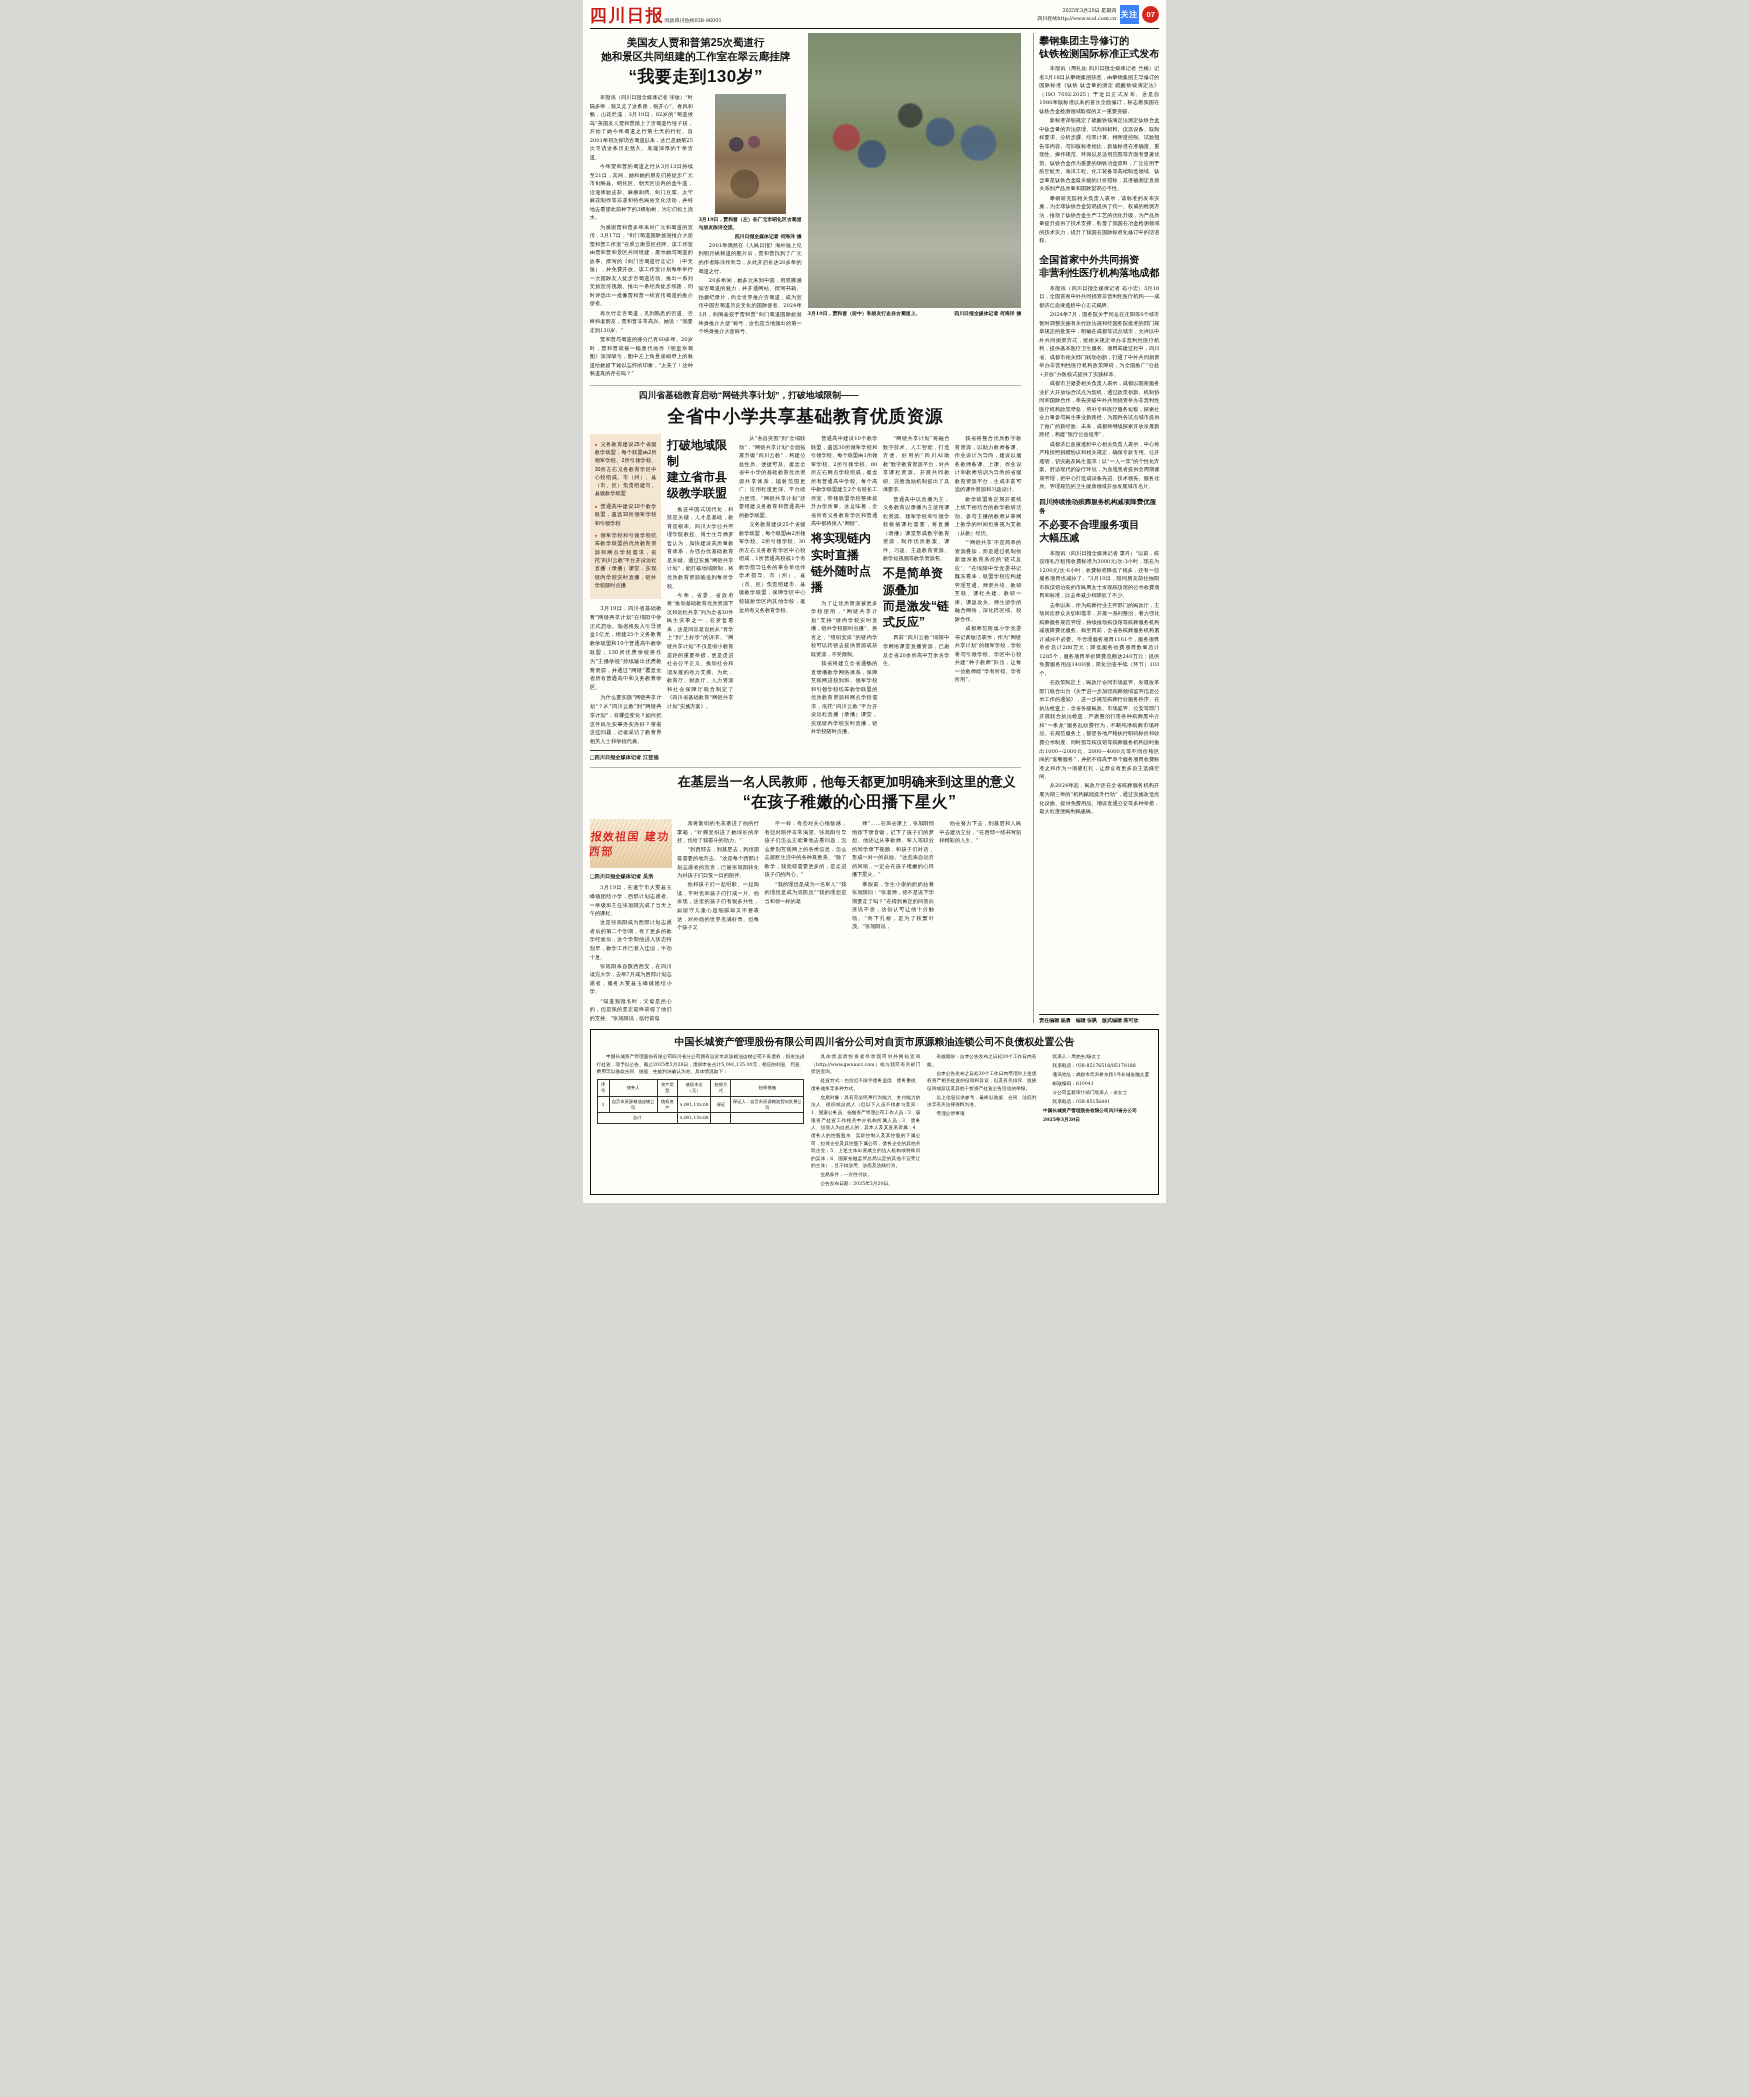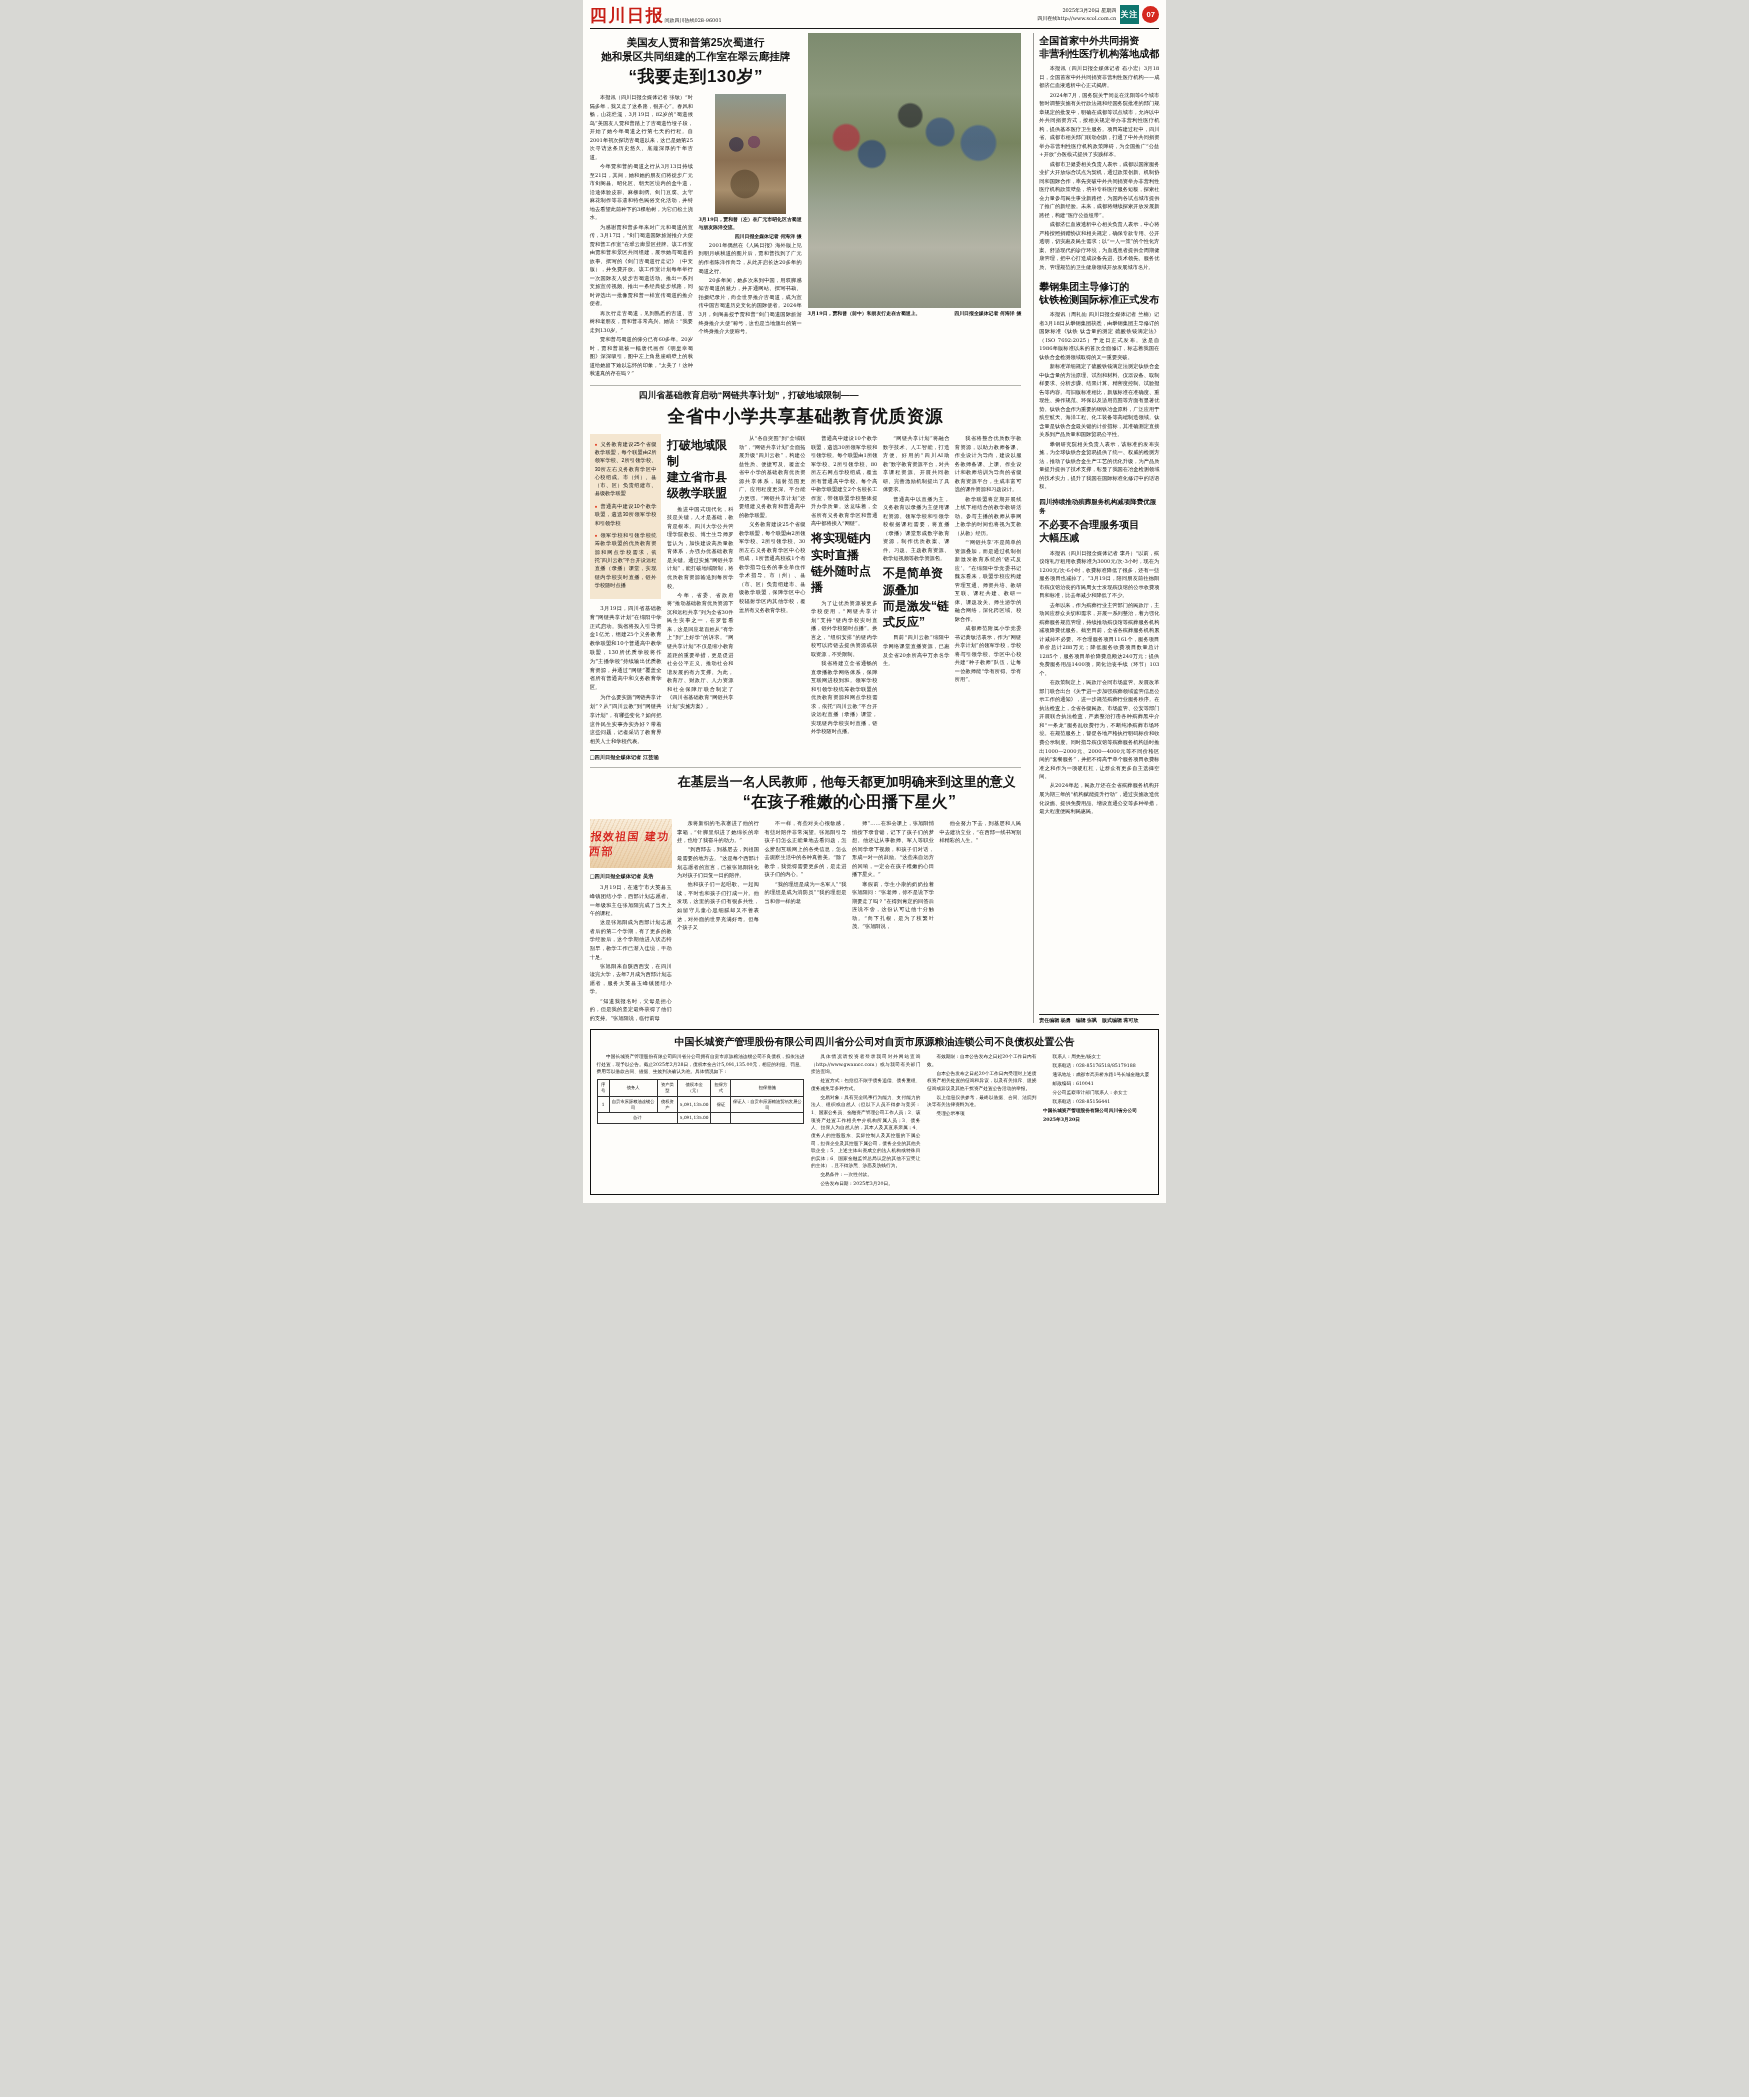--- a/index.html
+++ b/index.html
@@ -7,21 +7,21 @@
         font-family:"DejaVu Serif","Liberation Serif",serif;}
   [data-interactable]{cursor:default;}
   
   .hdr{display:flex;align-items:flex-end;justify-content:space-between;}
   .hdr-left{display:flex;align-items:flex-end;}
   .masthead{font-size:17px;font-weight:bold;color:#c71f16;letter-spacing:1.7px;line-height:1;
             font-family:"DejaVu Serif","Liberation Serif",serif;}
   .hotline{font-size:5px;color:#222;padding-bottom:1.7px;}
   .hdr-right{display:flex;align-items:center;gap:3.4px;}
   .hdr-dates{text-align:right;font-size:5px;line-height:1.5;color:#111;}
-  .sec-box{width:19.3px;height:19.3px;background:#0f766e;color:#fff;font-family:"Liberation Sans",sans-serif;
+  .sec-box{width:19.3px;height:19.3px;background:#3b82f6;color:#fff;font-family:"Liberation Sans",sans-serif;
            font-weight:bold;font-size:8px;display:flex;align-items:center;justify-content:center;letter-spacing:0.8px;}
   .page-circ{width:17px;height:17px;border-radius:50%;background:#d5281e;color:#fff;font-family:"Liberation Sans",sans-serif;
            font-weight:bold;font-size:7.6px;display:flex;align-items:center;justify-content:center;}
   .hdr-rule{border:none;border-top:1px solid #1a1a1a;margin:3.4px 0 4.2px;}
   
   .content{display:flex;gap:12px;align-items:stretch;}
   .main{flex:1;min-width:0;}
   .rail{width:120px;flex:none;border-left:0.4px solid #9a9a96;padding-left:5px;display:flex;flex-direction:column;}
   p.bodyp{font-size:5.2px;line-height:1.64;text-align:justify;text-indent:2em;margin:0 0 0.8px;}
   
@@ -252,39 +252,39 @@
           <div class="teach-col" data-interactable="false">
               <p class="bodyp" data-interactable="false">他会努力下去，到基层和人民中去建功立业，“在西部一线书写别样精彩的人生。”</p>
             </div>
         </div>
       </div>
     </div>
 
     <div class="rail" data-interactable="false">
       <div class="rail-art" data-interactable="false">
         <div class="rail-h" data-interactable="false">
+          <span data-interactable="false">攀钢集团主导修订的</span><br>
+          <span data-interactable="false">钛铁检测国际标准正式发布</span>
+        </div>
+        <div data-interactable="false">
+            <p class="bodyp" data-interactable="false">本报讯（周礼仙 四川日报全媒体记者 兰楠）记者3月18日从攀钢集团获悉，由攀钢集团主导修订的国际标准《钛铁 钛含量的测定 硫酸铁铵滴定法》（ISO 7692:2025）于近日正式发布。这是自1986年版标准以来的首次全面修订，标志着我国在钛铁合金检测领域取得的又一重要突破。</p>
+            <p class="bodyp" data-interactable="false">新标准详细规定了硫酸铁铵滴定法测定钛铁合金中钛含量的方法原理、试剂和材料、仪器设备、取制样要求、分析步骤、结果计算、精密度控制、试验报告等内容。与旧版标准相比，新版标准在准确度、重现性、操作规范、环保以及适用范围等方面有显著优势。钛铁合金作为重要的钢铁冶金原料，广泛应用于航空航天、海洋工程、化工装备等高端制造领域。钛含量是钛铁合金最关键的计价指标，其准确测定直接关系到产品质量和国际贸易公平性。</p>
+            <p class="bodyp" data-interactable="false">攀钢研究院相关负责人表示，该标准的发布实施，为全球钛铁合金贸易提供了统一、权威的检测方法，推动了钛铁合金生产工艺的优化升级，为产品质量提升提供了技术支撑，彰显了我国在冶金检测领域的技术实力，提升了我国在国际标准化修订中的话语权。</p>
+          </div>
+      </div>
+      <div class="rail-art" data-interactable="false">
+        <div class="rail-h" data-interactable="false">
           <span data-interactable="false">全国首家中外共同捐资</span><br>
           <span data-interactable="false">非营利性医疗机构落地成都</span>
         </div>
         <div data-interactable="false">
             <p class="bodyp" data-interactable="false">本报讯（四川日报全媒体记者 石小宏）3月18日，全国首家中外共同捐资非营利性医疗机构——成都济仁血液透析中心正式揭牌。</p>
             <p class="bodyp" data-interactable="false">2024年7月，国务院关于同意在沈阳等6个城市暂时调整实施有关行政法规和经国务院批准的部门规章规定的批复中，明确在成都等试点城市，允许以中外共同捐资方式，按相关规定举办非营利性医疗机构，提供基本医疗卫生服务。项目筹建过程中，四川省、成都市相关部门联动创新，打通了中外共同捐资举办非营利性医疗机构政策障碍，为全国推广“公益+开放”办医模式提供了实践样本。</p>
             <p class="bodyp" data-interactable="false">成都市卫健委相关负责人表示，成都以国家服务业扩大开放综合试点为契机，通过政策创新、机制协同和国际合作，率先突破中外共同捐资举办非营利性医疗机构政策壁垒，填补专科医疗服务短板，探索社会力量参与民生事业新路径，为国内各试点城市提供了推广的新经验。未来，成都将继续探索开放发展新路径，构建“医疗公益纽带”。</p>
             <p class="bodyp" data-interactable="false">成都济仁血液透析中心相关负责人表示，中心将严格按照捐赠协议和相关规定，确保专款专用、公开透明，切实惠及民生需求；以“一人一策”的个性化方案、舒适现代的诊疗环境，为血透患者提供全周期健康管理，把中心打造成设备先进、技术领先、服务优质、管理规范的卫生健康领域开放发展城市名片。</p>
-          </div>
-      </div>
-      <div class="rail-art" data-interactable="false">
-        <div class="rail-h" data-interactable="false">
-          <span data-interactable="false">攀钢集团主导修订的</span><br>
-          <span data-interactable="false">钛铁检测国际标准正式发布</span>
-        </div>
-        <div data-interactable="false">
-            <p class="bodyp" data-interactable="false">本报讯（周礼仙 四川日报全媒体记者 兰楠）记者3月18日从攀钢集团获悉，由攀钢集团主导修订的国际标准《钛铁 钛含量的测定 硫酸铁铵滴定法》（ISO 7692:2025）于近日正式发布。这是自1986年版标准以来的首次全面修订，标志着我国在钛铁合金检测领域取得的又一重要突破。</p>
-            <p class="bodyp" data-interactable="false">新标准详细规定了硫酸铁铵滴定法测定钛铁合金中钛含量的方法原理、试剂和材料、仪器设备、取制样要求、分析步骤、结果计算、精密度控制、试验报告等内容。与旧版标准相比，新版标准在准确度、重现性、操作规范、环保以及适用范围等方面有显著优势。钛铁合金作为重要的钢铁冶金原料，广泛应用于航空航天、海洋工程、化工装备等高端制造领域。钛含量是钛铁合金最关键的计价指标，其准确测定直接关系到产品质量和国际贸易公平性。</p>
-            <p class="bodyp" data-interactable="false">攀钢研究院相关负责人表示，该标准的发布实施，为全球钛铁合金贸易提供了统一、权威的检测方法，推动了钛铁合金生产工艺的优化升级，为产品质量提升提供了技术支撑，彰显了我国在冶金检测领域的技术实力，提升了我国在国际标准化修订中的话语权。</p>
           </div>
       </div>
       <div class="rail-art" data-interactable="false">
         <div class="rail-kicker" data-interactable="false">四川持续推动殡葬服务机构减项降费优服务</div>
         <div class="rail-h" data-interactable="false">
           <span data-interactable="false">不必要不合理服务项目</span><br>
           <span data-interactable="false">大幅压减</span>
         </div>
         <div data-interactable="false">
             <p class="bodyp" data-interactable="false">本报讯（四川日报全媒体记者 李丹）“以前，殡仪馆礼厅租用收费标准为3000元/次·3小时，现在为1200元/次·6小时，收费标准降低了很多，还有一些服务项目也减掉了。”3月19日，陪同朋友前往德阳市殡仪馆治丧的市民周女士发现殡仪馆的公示收费项目和标准，比去年减少和降低了不少。</p>

